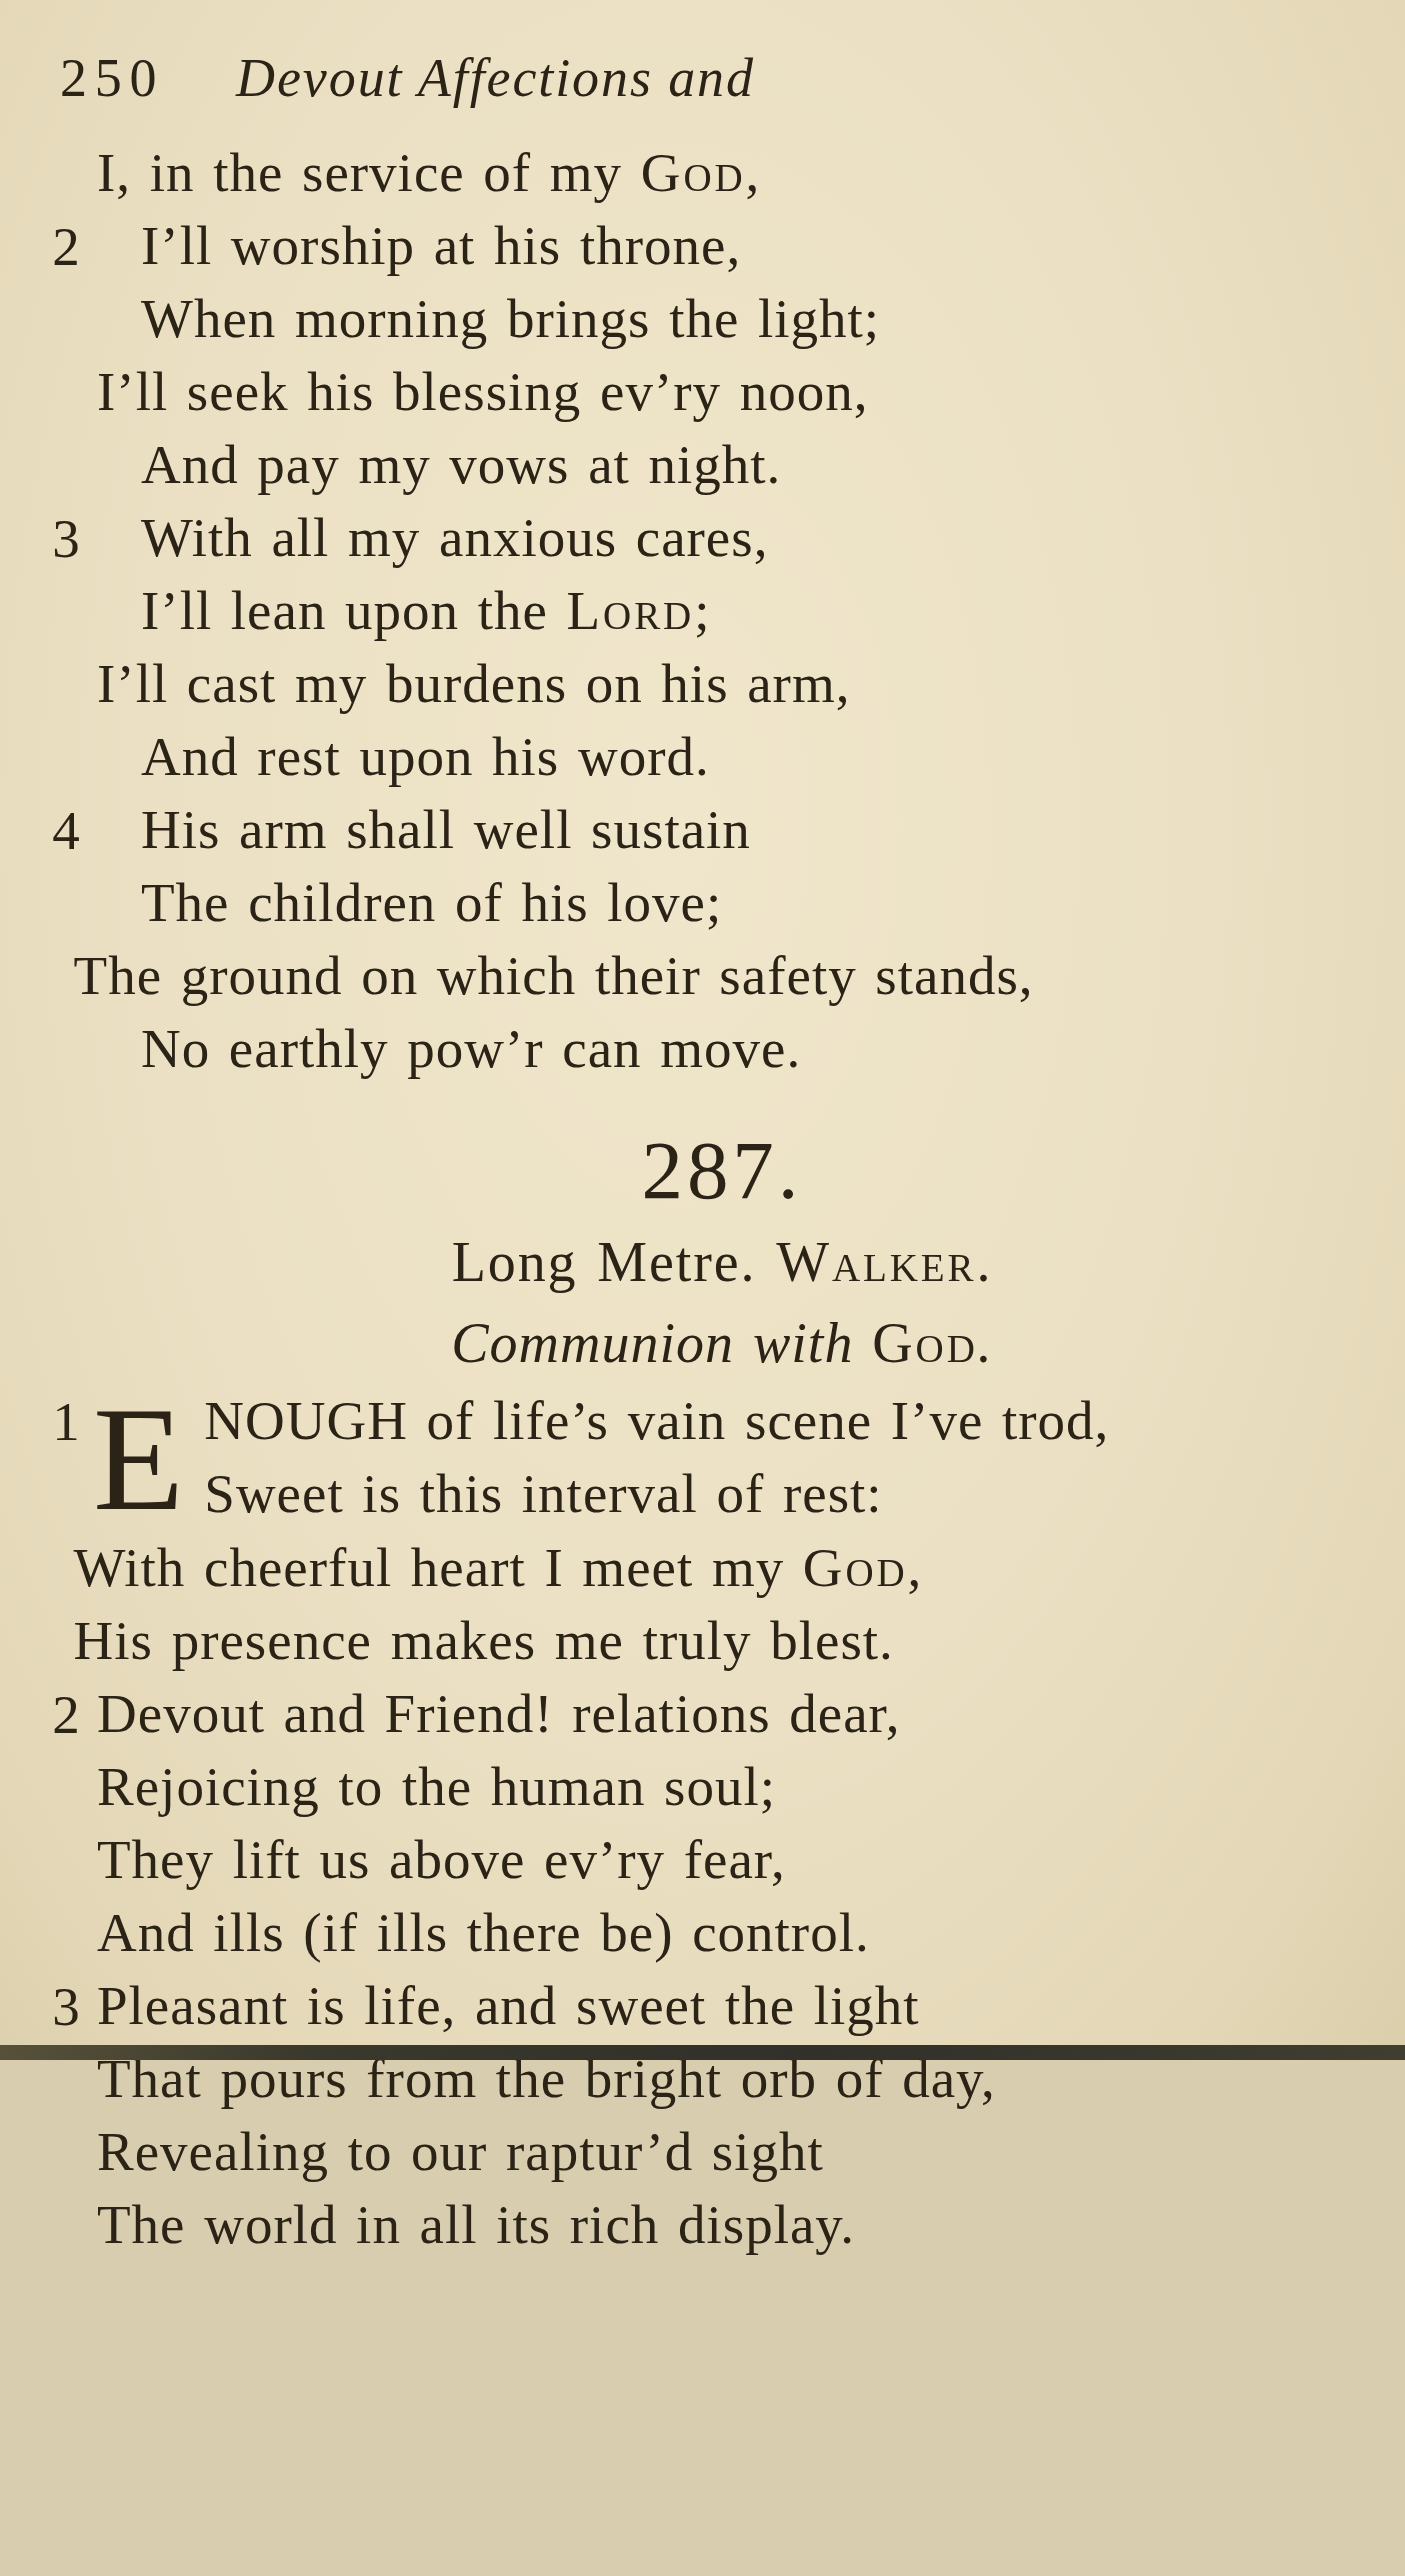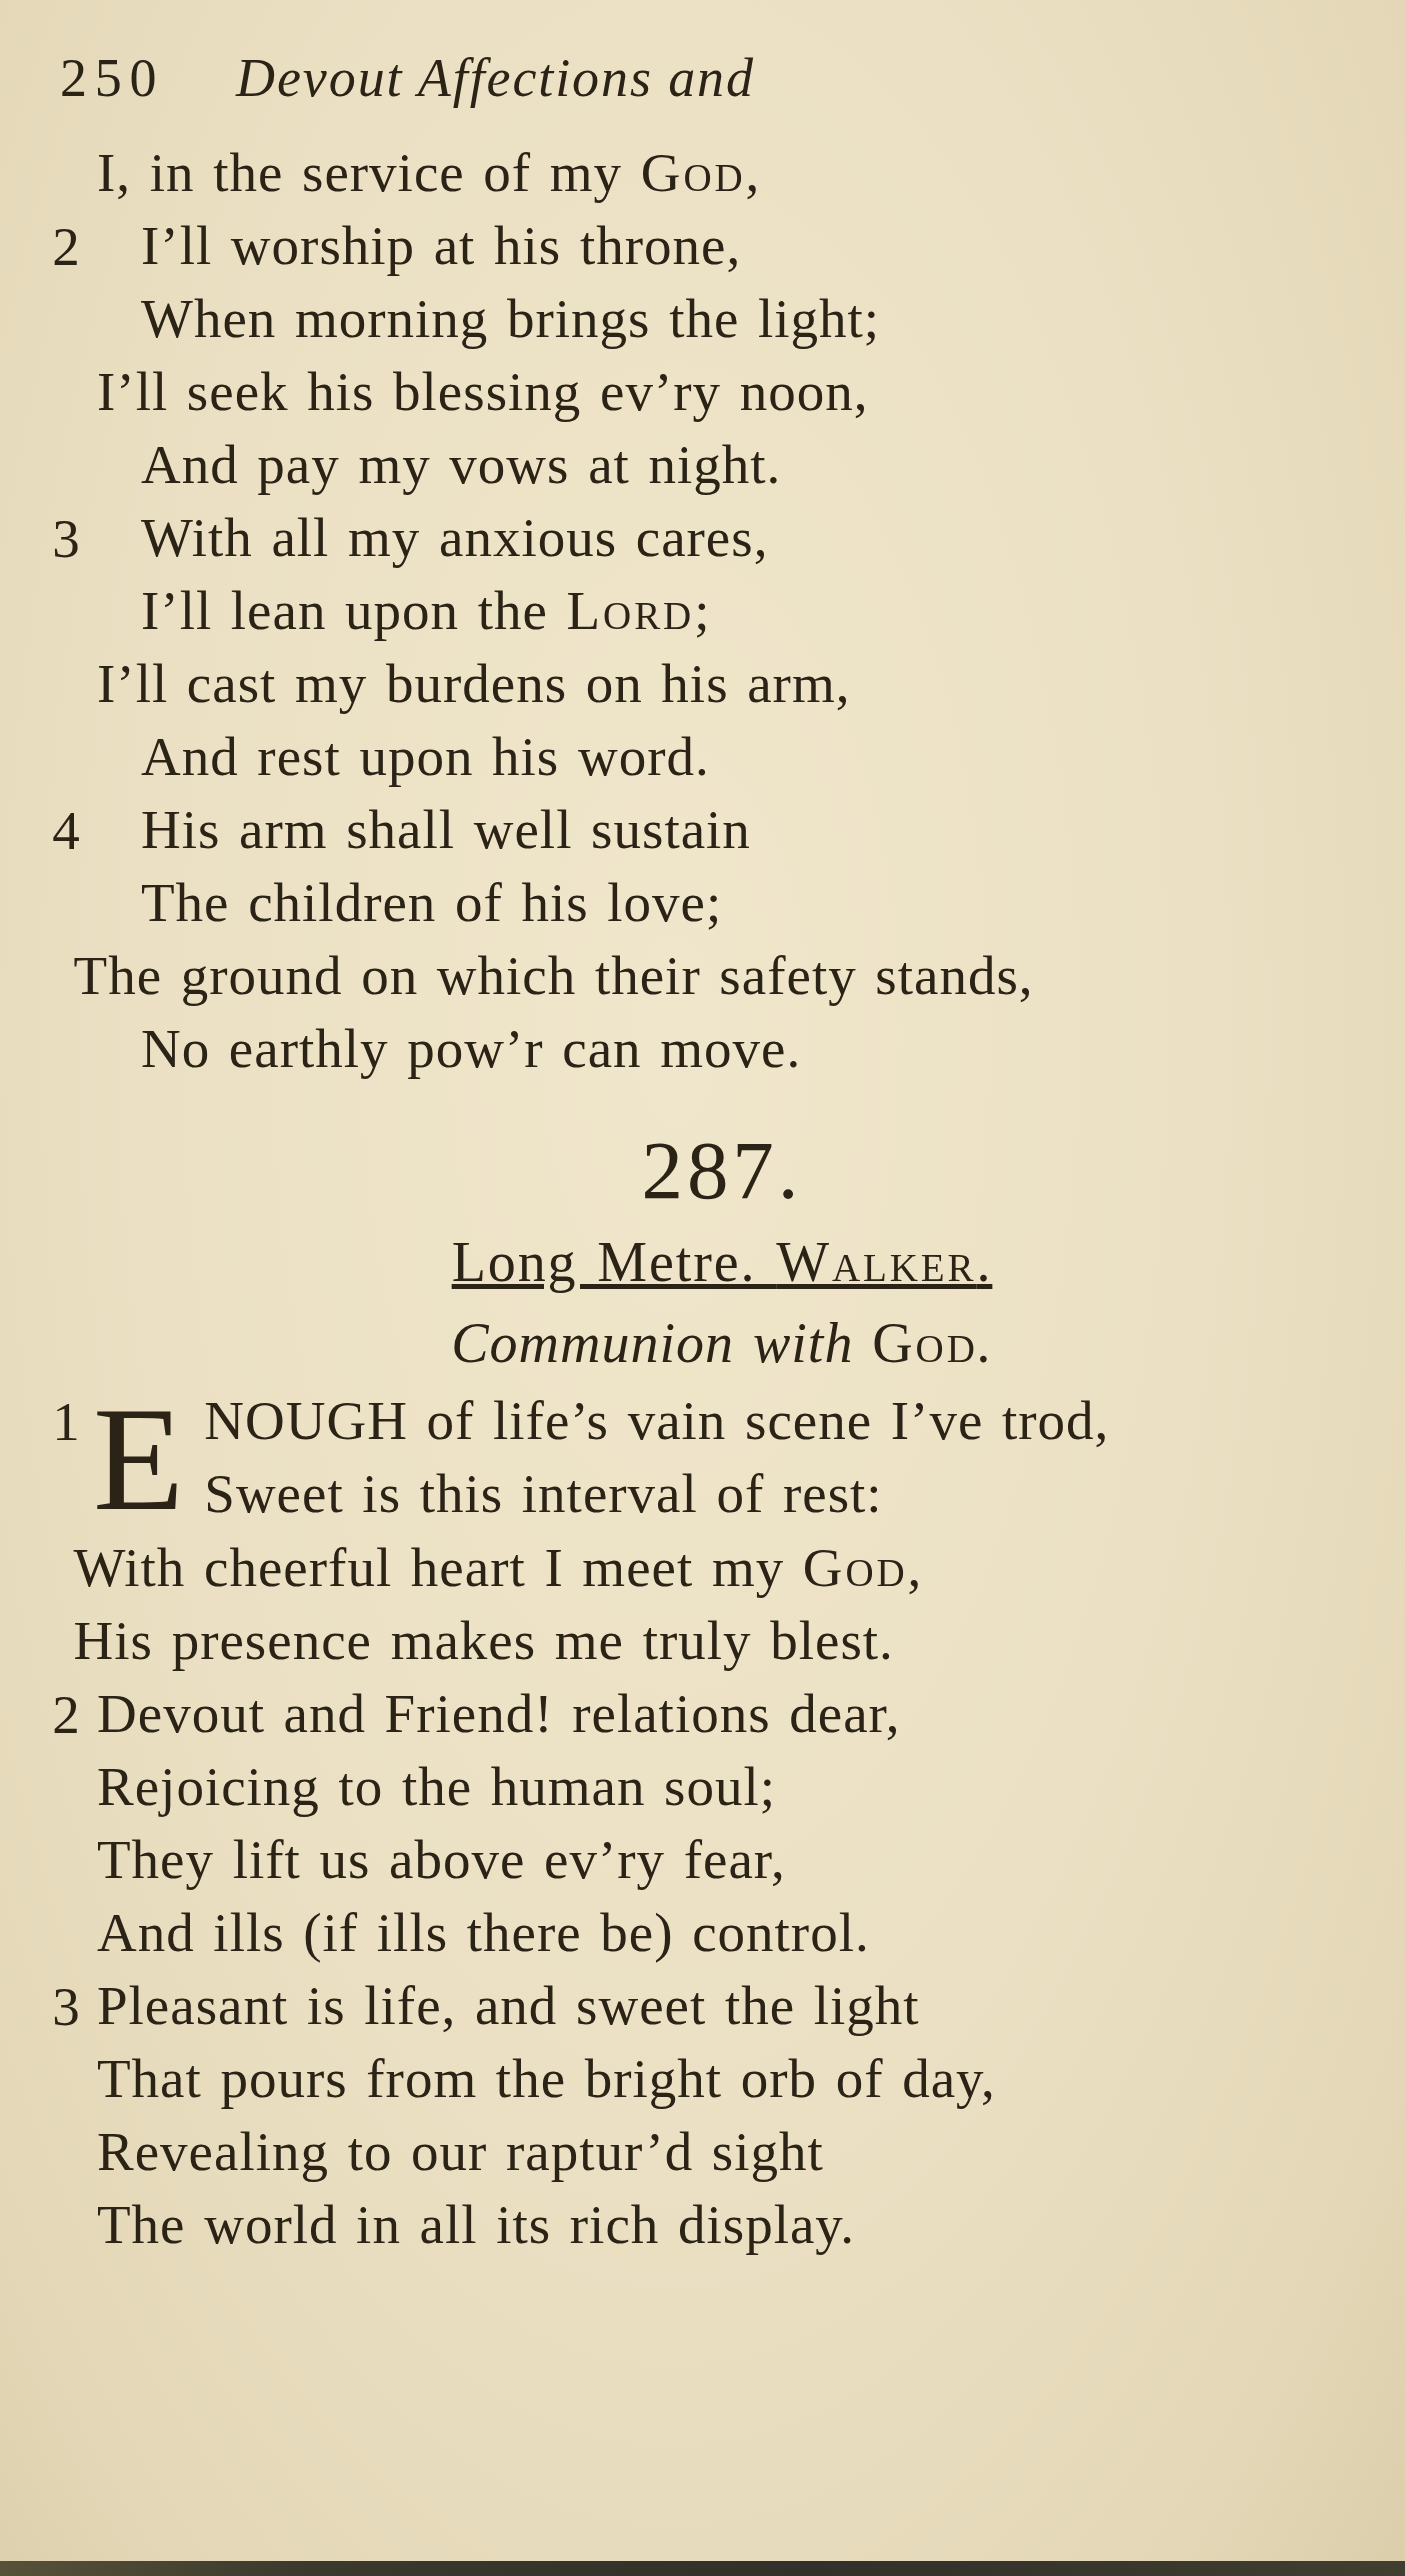--- a/index.html
+++ b/index.html
@@ -8,21 +8,21 @@
     width: 1405px;
     height: 2576px;
     overflow: hidden;
     font-family: "Liberation Serif", "DejaVu Serif", serif;
     color: #29permanent;
   }
   body { color: #2a2316; background: #d8cdae; }
   .page {
     position: relative;
     width: 1405px;
-    height: 2576px;
+    height: 2060px;
     background: radial-gradient(ellipse at 48% 40%, #f0e6cb 0%, #ebe0c3 52%, #e3d7b7 85%, #dbceab 100%);
   }
   .running-head {
     display: flex;
     align-items: baseline;
     padding: 43px 58px 0 60px;
     font-size: 54px;
     line-height: 70px;
   }
   .page-num { letter-spacing: 7.7px; }
@@ -43,21 +43,21 @@
   .indent-dc { padding-left: 0; }
   .sc { font-variant: small-caps; letter-spacing: 2.9px; font-style: normal; }
   .hymn-number {
     font-size: 83px;
     font-weight: normal;
     text-align: center;
     letter-spacing: 3.9px;
     margin-top: 33px;
     line-height: 104px;
   }
-  .hymn-meter { text-align: center; font-size: 56px; line-height: 81px; letter-spacing: 1.9px; text-decoration: underline; }
+  .hymn-meter { text-align: center; font-size: 56px; line-height: 81px; letter-spacing: 1.9px; }
   .hymn-title { text-align: center; font-style: italic; font-size: 56px; line-height: 81px; letter-spacing: 1px; }
   .dropcap-block::after { content: ""; display: block; clear: both; }
   .dropcap {
     float: left;
     font-size: 149px;
     line-height: 145px;
     height: 145px;
     margin: 1.9px 19.3px 0 31px;
     font-weight: 500;
   }

